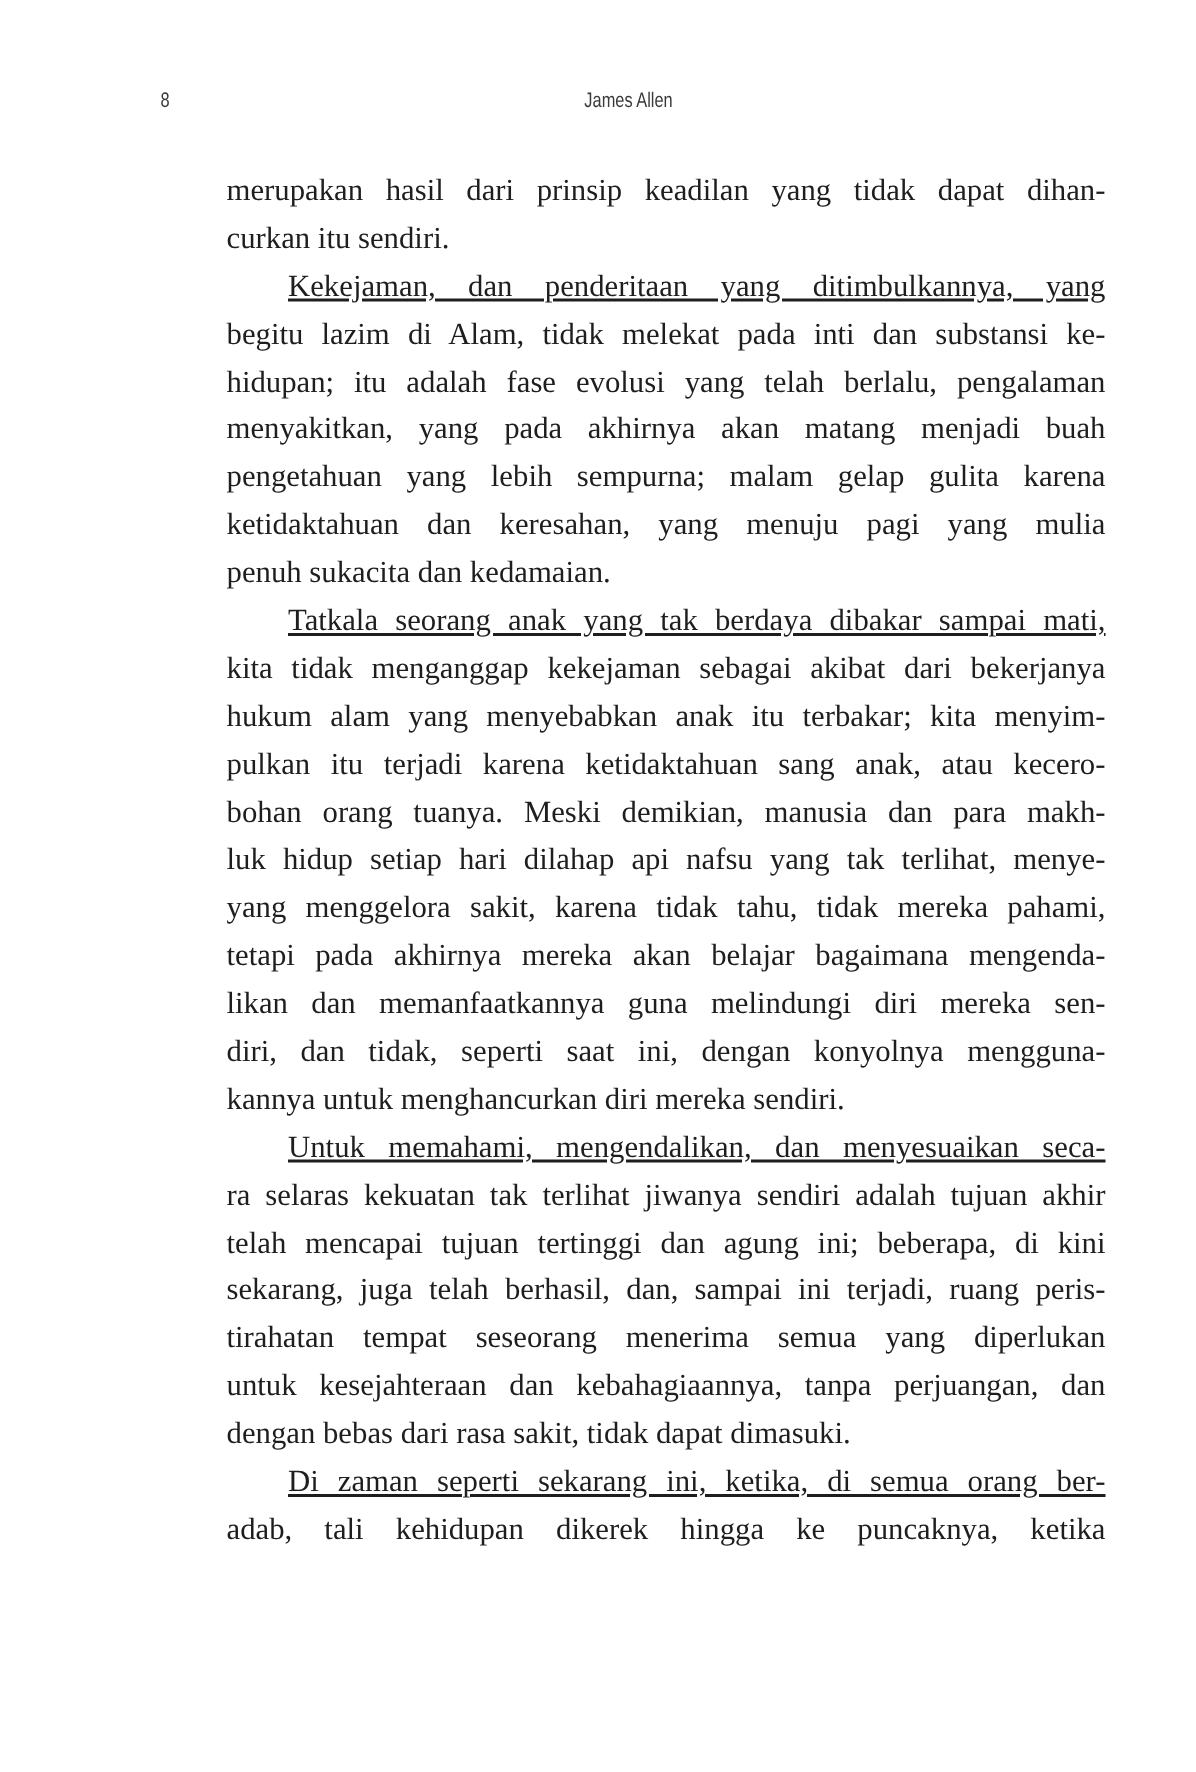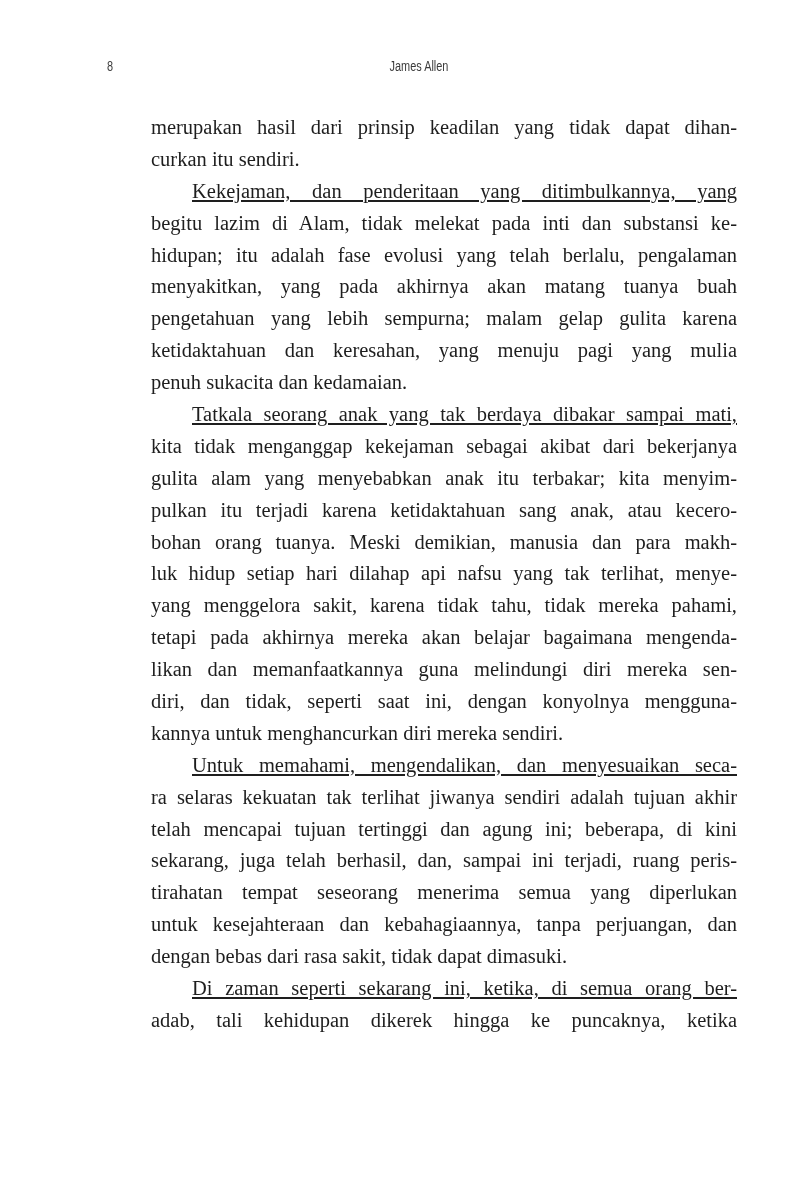--- a/index.html
+++ b/index.html
@@ -32,30 +32,30 @@
 
   <div>
     <span class="line">merupakan hasil dari prinsip keadilan yang tidak dapat dihan-</span>
     <span class="line last">curkan itu sendiri.</span>
   </div>
 
   <div>
     <span class="line indent">Kekejaman, dan penderitaan yang ditimbulkannya, yang</span>
     <span class="line">begitu lazim di Alam, tidak melekat pada inti dan substansi ke-</span>
     <span class="line">hidupan; itu adalah fase evolusi yang telah berlalu, pengalaman</span>
-    <span class="line">menyakitkan, yang pada akhirnya akan matang tuanya buah</span>
+    <span class="line">menyakitkan, yang pada akhirnya akan matang menjadi buah</span>
     <span class="line">pengetahuan yang lebih sempurna; malam gelap gulita karena</span>
     <span class="line">ketidaktahuan dan keresahan, yang menuju pagi yang mulia</span>
     <span class="line last">penuh sukacita dan kedamaian.</span>
   </div>
 
   <div>
     <span class="line indent">Tatkala seorang anak yang tak berdaya dibakar sampai mati,</span>
     <span class="line">kita tidak menganggap kekejaman sebagai akibat dari bekerjanya</span>
-    <span class="line">gulita alam yang menyebabkan anak itu terbakar; kita menyim-</span>
+    <span class="line">hukum alam yang menyebabkan anak itu terbakar; kita menyim-</span>
     <span class="line">pulkan itu terjadi karena ketidaktahuan sang anak, atau kecero-</span>
     <span class="line">bohan orang tuanya. Meski demikian, manusia dan para makh-</span>
     <span class="line">luk hidup setiap hari dilahap api nafsu yang tak terlihat, menye-</span>
     <span class="line">yang menggelora sakit, karena tidak tahu, tidak mereka pahami,</span>
     <span class="line">tetapi pada akhirnya mereka akan belajar bagaimana mengenda-</span>
     <span class="line">likan dan memanfaatkannya guna melindungi diri mereka sen-</span>
     <span class="line">diri, dan tidak, seperti saat ini, dengan konyolnya mengguna-</span>
     <span class="line last">kannya untuk menghancurkan diri mereka sendiri.</span>
   </div>
 

